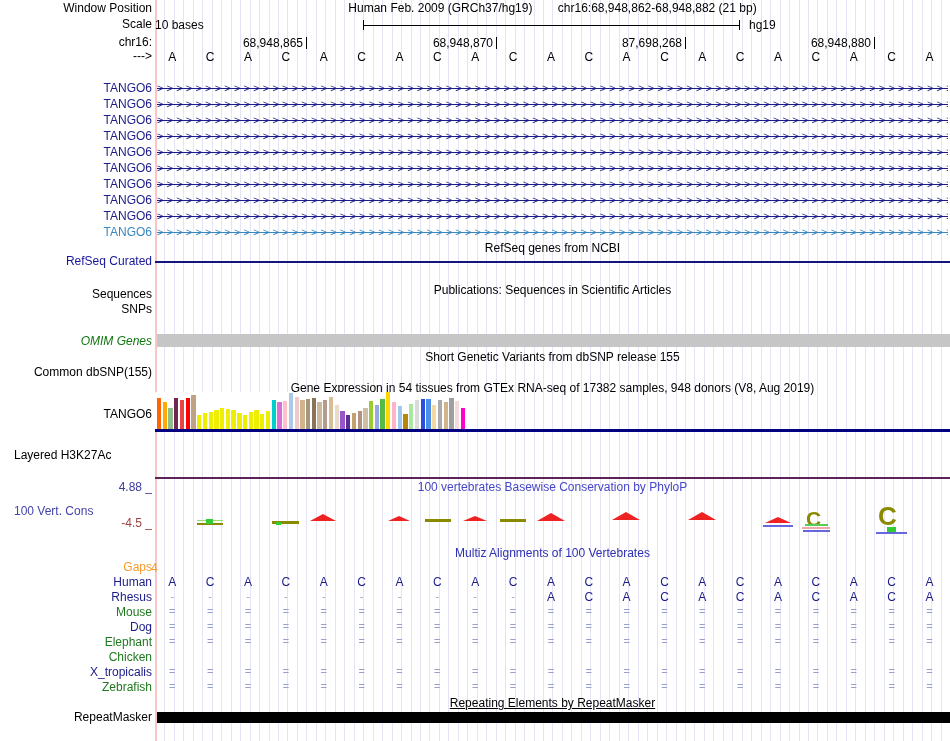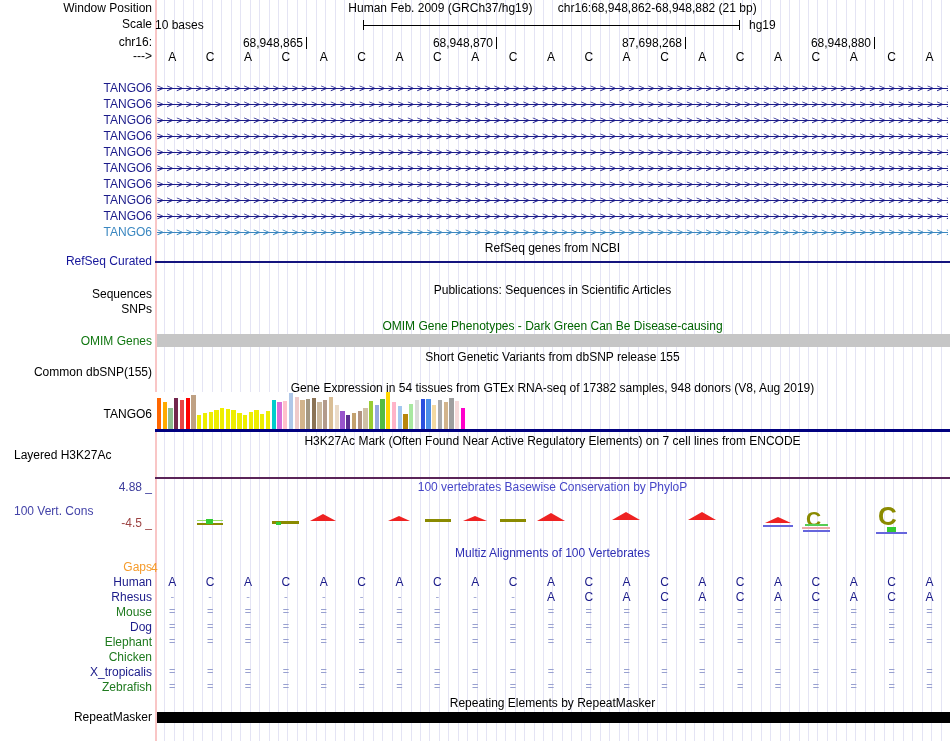--- a/index.html
+++ b/index.html
@@ -126,46 +126,44 @@
 
 
   <div class="title" style="top:242px;">RefSeq genes from NCBI</div>
   <div class="lbl" style="top:255px;color:#16169a;">RefSeq Curated</div>
   <div class="abs" style="left:155px;top:261px;width:795px;height:2px;background:#14147e;"></div>
 
   <div class="title" style="top:284px;">Publications: Sequences in Scientific Articles</div>
   <div class="lbl" style="top:288px;">Sequences</div>
   <div class="lbl" style="top:303px;">SNPs</div>
 
-  <div class="title" style="top:320px;color:#006400;">OMIM Gene Phenotypes - Dark Green Can Be Disease-causing</div>
   <div class="abs" style="left:157px;top:334px;width:793px;height:13px;background:#c6c6c6;"></div>
-  <div class="lbl" style="top:335px;color:#117711;">OMIM Genes</div>
+  <div class="lbl" style="top:335px;color:#117711;font-style:italic;">OMIM Genes</div>
 
   <div class="title" style="top:351px;">Short Genetic Variants from dbSNP release 155</div>
   <div class="lbl" style="top:366px;">Common dbSNP(155)</div>
 
   <div class="title" style="top:382px;">Gene Expression in 54 tissues from GTEx RNA-seq of 17382 samples, 948 donors (V8, Aug 2019)</div>
   <div class="abs" style="left:155px;top:392px;width:313px;height:37px;background:#fff;"></div>
   <div class="lbl" style="top:408px;">TANGO6</div>
   <div class="abs" style="left:155px;top:429px;width:795px;height:3px;background:#000080;"></div>
 
-  <div class="title" style="top:435px;">H3K27Ac Mark (Often Found Near Active Regulatory Elements) on 7 cell lines from ENCODE</div>
   <div class="lbl-left" style="top:449px;">Layered H3K27Ac</div>
   <div class="abs" style="left:155px;top:477px;width:795px;height:2px;background:#5a2458;"></div>
 
   <div class="lbl" style="top:481px;color:#3c3c9c;">4.88 _</div>
   <div class="title" style="top:481px;color:#4646c8;">100 vertebrates Basewise Conservation by PhyloP</div>
   <div class="lbl-left" style="top:505px;color:#4343a8;">100 Vert. Cons</div>
   <div class="lbl" style="top:517px;color:#9c4343;">-4.5 _</div>
 
   <div class="title" style="top:547px;color:#2d2db4;">Multiz Alignments of 100 Vertebrates</div>
   <div class="lbl" style="top:561px;color:#f59b2c;">Gaps</div>
   <div class="abs" style="left:151px;top:561px;color:#f59b2c;">4</div>
 
-  <div class="title" style="top:697px;">Repeating Elements by RepeatMasker</div>
+  <div class="title" style="top:697px;text-decoration:underline;">Repeating Elements by RepeatMasker</div>
   <div class="lbl" style="top:711px;">RepeatMasker</div>
   <div class="abs" style="left:157px;top:712px;width:793px;height:11px;background:#000;"></div>
 <div style="left: 225px; top: 36px; width: 78px; text-align: right; position: absolute;">68,948,865</div>
     <div style="left: 306px; top: 37px; width: 1px; height: 12px; background: rgb(0, 0, 0); position: absolute;"></div>
     <div style="left: 415px; top: 36px; width: 78px; text-align: right; position: absolute;">68,948,870</div>
     <div style="left: 496px; top: 37px; width: 1px; height: 12px; background: rgb(0, 0, 0); position: absolute;"></div>
     <div style="left: 604px; top: 36px; width: 78px; text-align: right; position: absolute;">87,698,268</div>
     <div style="left: 685px; top: 37px; width: 1px; height: 12px; background: rgb(0, 0, 0); position: absolute;"></div>
     <div style="left: 793px; top: 36px; width: 78px; text-align: right; position: absolute;">68,948,880</div>
     <div style="left: 874px; top: 37px; width: 1px; height: 12px; background: rgb(0, 0, 0); position: absolute;"></div>

